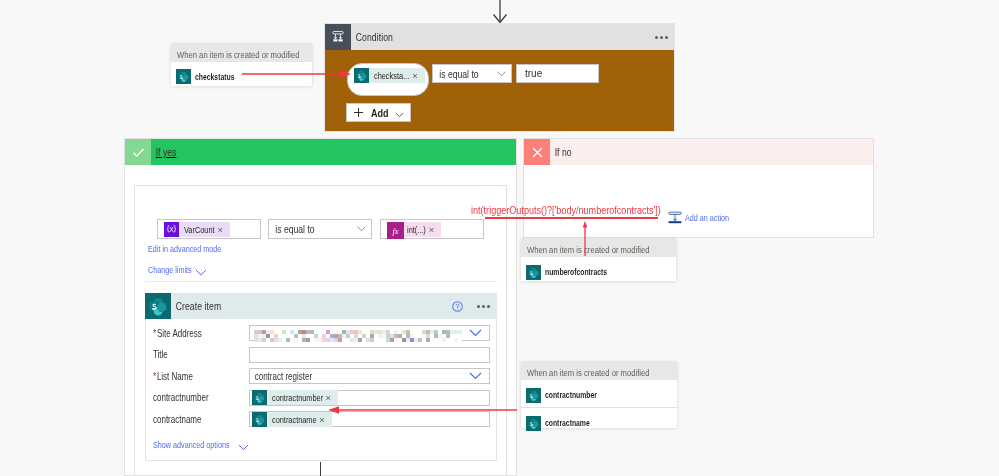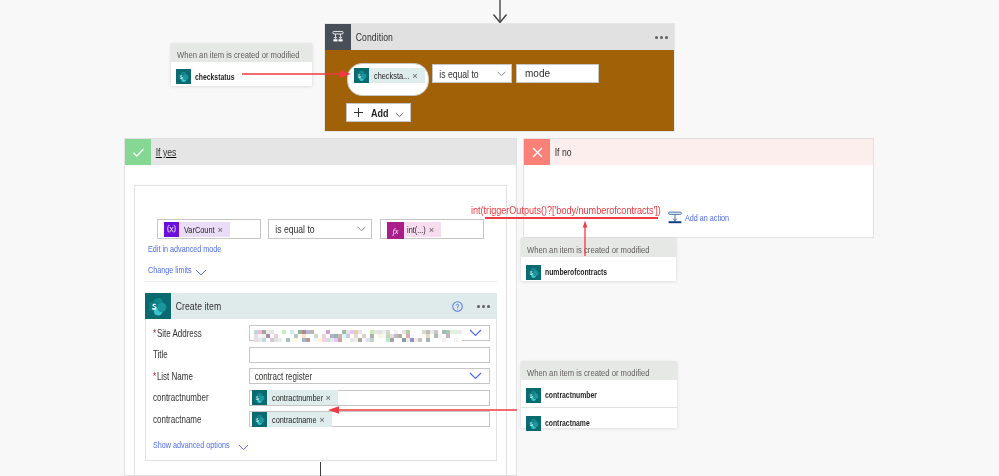--- a/index.html
+++ b/index.html
@@ -108,40 +108,40 @@
   <div class="abs selbox" style="left:107px;top:40px;width:80px;height:19px;">
     <span class="sv" style="width: 45.53px;">is equal to</span>
     <span class="chev">
       <svg width="9" height="6" viewBox="0 0 9 6">
           <path d="M0.6 0.7 L4.5 4.8 L8.4 0.7" stroke="#8a8886" stroke-width="0.95" fill="none"></path>
         </svg>
     </span>
   </div>
 
   <div class="abs inputbox" style="left:191px;top:40px;width:83px;height:19px;display:flex;align-items:center;">
-    <span style="font-size:10px;color:#323130;padding-left:8px;">mode</span>
+    <span style="font-size:10px;color:#323130;padding-left:8px;">true</span>
   </div>
 
   <div class="abs btn" style="left:21px;top:79px;width:65px;height:19px;">
     <span>
       <svg width="11" height="11" viewBox="0 0 11 11">
           <path d="M5.5 1 V10 M1 5.5 H10" stroke="#323130" stroke-width="1" fill="none"></path>
         </svg>
     </span>
     <span class="lbl" style="width: 17.27px;">Add</span>
     <span>
       <svg width="9" height="6" viewBox="0 0 9 6">
           <path d="M0.8 1 L4.5 4.6 L8.2 1" stroke="#605e5c" stroke-width="1" fill="none"></path>
         </svg>
     </span>
   </div>
 </div>
 
 <div class="abs branch" style="left:124px;top:138px;width:393px;height:338px;">
-  <div class="branchhdr" style="background:#e5e5e5;text-decoration:underline;">
+  <div class="branchhdr" style="background:#22c55e;text-decoration:underline;">
     <div class="sq" style="background:#85d894;">
       <svg width="17" height="17" viewBox="0 0 17 17">
           <path d="M3.5 8.8 L6.8 12.1 L13.5 5" stroke="#fff" stroke-width="1.3" fill="none"></path>
         </svg>
     </div>
     <div class="bl" style="width: 25.12px;">If yes</div>
   </div>
 </div>
 
 <div class="abs" style="left:134px;top:185px;width:373px;height:291px;background:#fff;border:1px solid #e1e1e1;">

